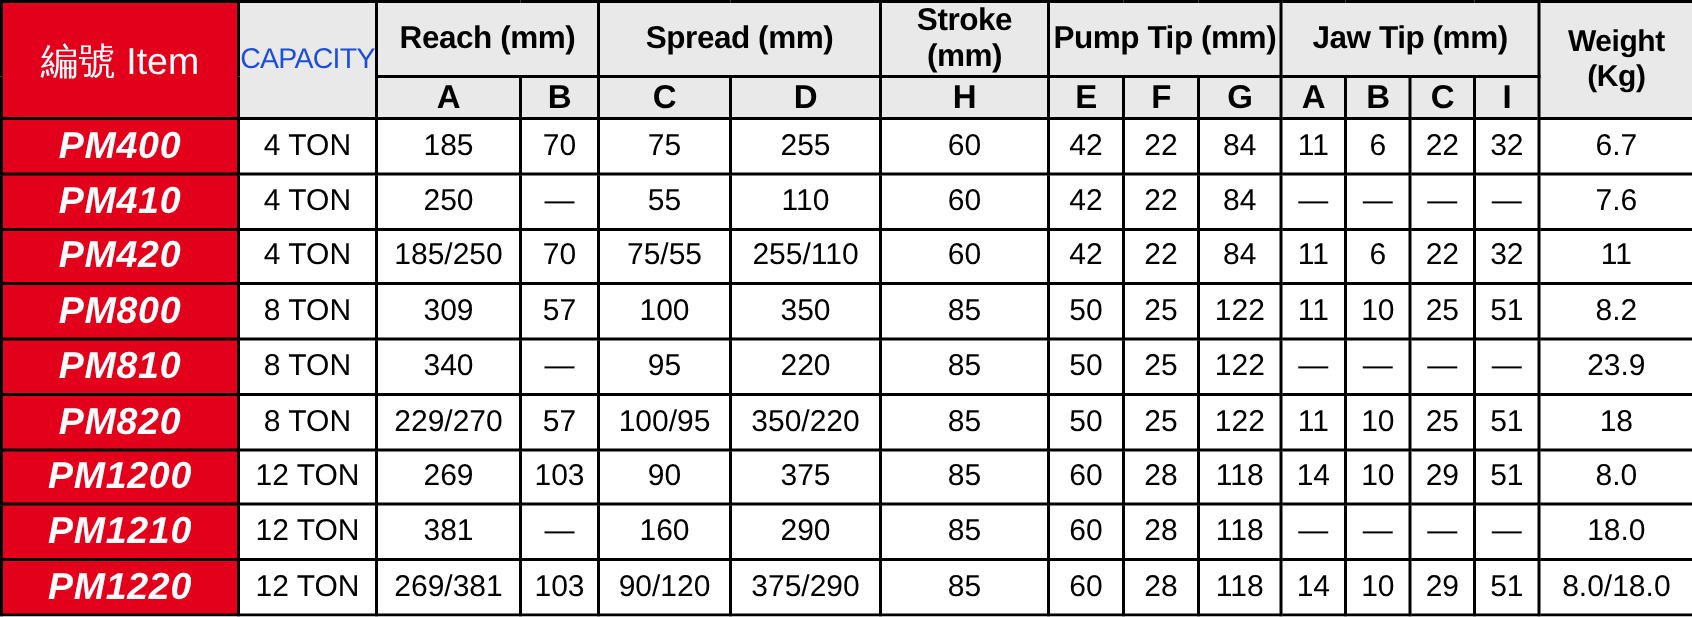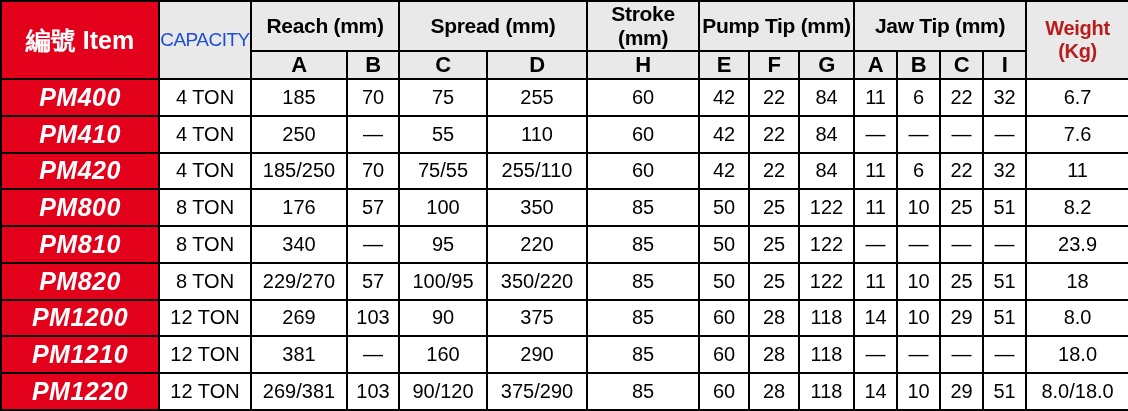--- a/index.html
+++ b/index.html
@@ -39,34 +39,34 @@
   }
   th.hdr-group {
     font-size: 21px;
   }
   th.hdr-sub {
     font-size: 22px;
   }
   th.item-head {
     background: #e3001b;
     color: #ffffff;
-    font-weight: bold;
+    font-weight: normal;
     font-size: 25px;
     letter-spacing: 0px;
   }
   th.cap-head {
     background: #e9e9e9;
     color: #1d4ed8;
     font-weight: normal;
     font-size: 19px;
     letter-spacing: -0.5px;
   }
   th.weight-head {
     background: #e9e9e9;
-    color: #b91c1c;
+    color: #000000;
     font-weight: bold;
     font-size: 20px;
     letter-spacing: -0.3px;
   }
   
   td.item {
     background: #e3001b;
     color: #ffffff;
     font-weight: bold;
     font-size: 25px;
@@ -195,21 +195,21 @@
         <td class="val">84</td>
         <td class="val">11</td>
         <td class="val">6</td>
         <td class="val">22</td>
         <td class="val">32</td>
         <td class="val">11</td>
       </tr>
       <tr>
         <td class="item">PM800</td>
         <td class="val cap">8 TON</td>
-        <td class="val">176</td>
+        <td class="val">309</td>
         <td class="val">57</td>
         <td class="val">100</td>
         <td class="val">350</td>
         <td class="val">85</td>
         <td class="val">50</td>
         <td class="val">25</td>
         <td class="val">122</td>
         <td class="val">11</td>
         <td class="val">10</td>
         <td class="val">25</td>

